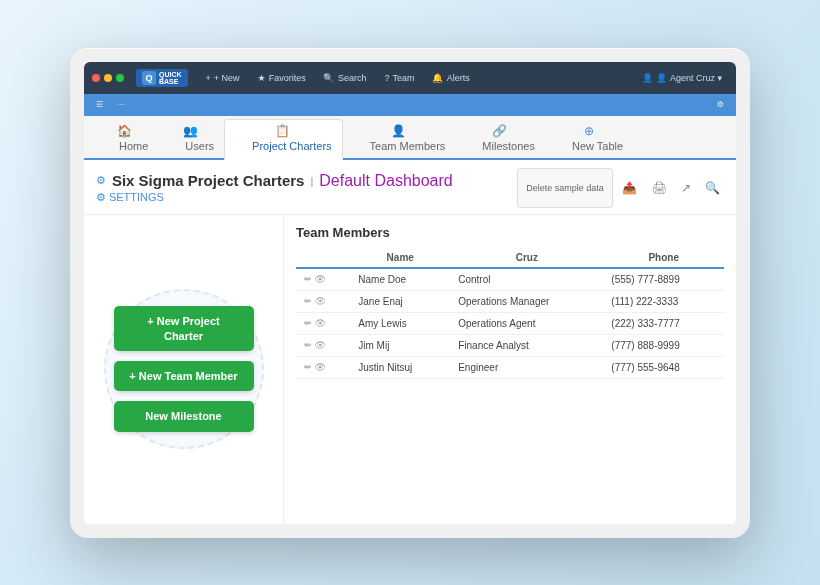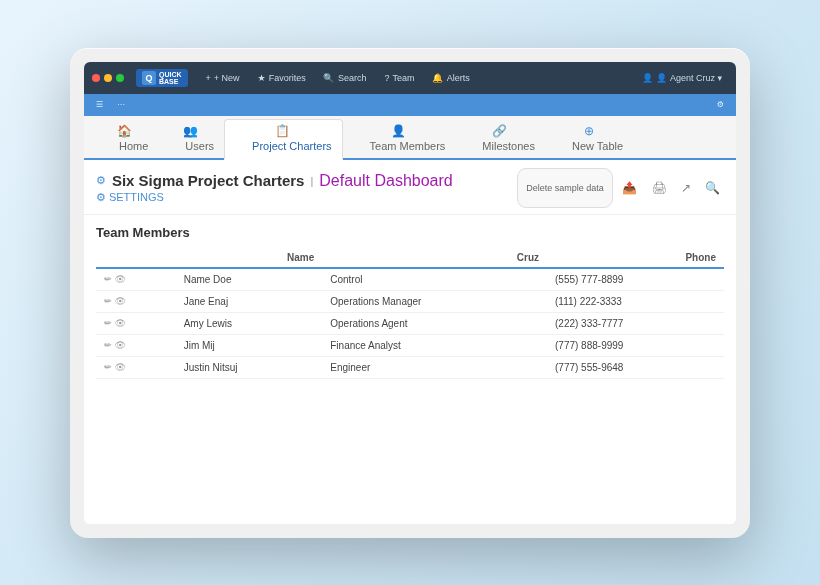--- a/index.html
+++ b/index.html
@@ -215,21 +215,21 @@
       display: flex;
       gap: 6px;
       align-items: center;
     }
     .btn-delete {
       background: #f8f8f8;
       border: 1px solid #ddd;
       padding: 14px 8px;
       font-size: 9px;
       color: #666;
-      border-radius: 9px;
+      border-radius: 3px;
       cursor: pointer;
     }
     .header-icon-btn {
       color: #888;
       font-size: 12px;
       cursor: pointer;
       padding: 2px 4px;
     }
 
     
@@ -295,21 +295,21 @@
 
     .data-table {
       width: 100%;
       border-collapse: collapse;
       font-size: 10px;
     }
     .data-table thead tr {
       border-bottom: 2px solid #4a90d9;
     }
     .data-table th {
-      text-align: right;
+      text-align: center;
       padding: 4px 8px;
       color: #555;
       font-weight: 600;
       font-size: 10px;
     }
     .data-table td {
       padding: 5px 8px;
       color: #444;
       border-bottom: 1px solid #f0f0f0;
       vertical-align: middle;
@@ -425,20 +425,26 @@
           <button class="btn-delete">Delete sample data</button>
           <span class="header-icon-btn">📤</span>
           <span class="header-icon-btn">🖨</span>
           <span class="header-icon-btn">↗</span>
           <span class="header-icon-btn">🔍</span>
         </div>
       </div>
 
       <div class="main-content">
 
+        <div class="left-panel">
+          <div class="circle-bg"></div>
+          <button class="action-btn">+ New Project<br>Charter</button>
+          <button class="action-btn" style="font-size:11px; white-space:nowrap;">+ New Team Member</button>
+          <button class="action-btn">New Milestone</button>
+        </div>
 
         <div class="right-panel">
           <div class="section-title">Team Members</div>
 
           <table class="data-table">
             <thead>
               <tr>
                 <th></th>
                 <th>Name</th>
                 <th>Cruz</th>

